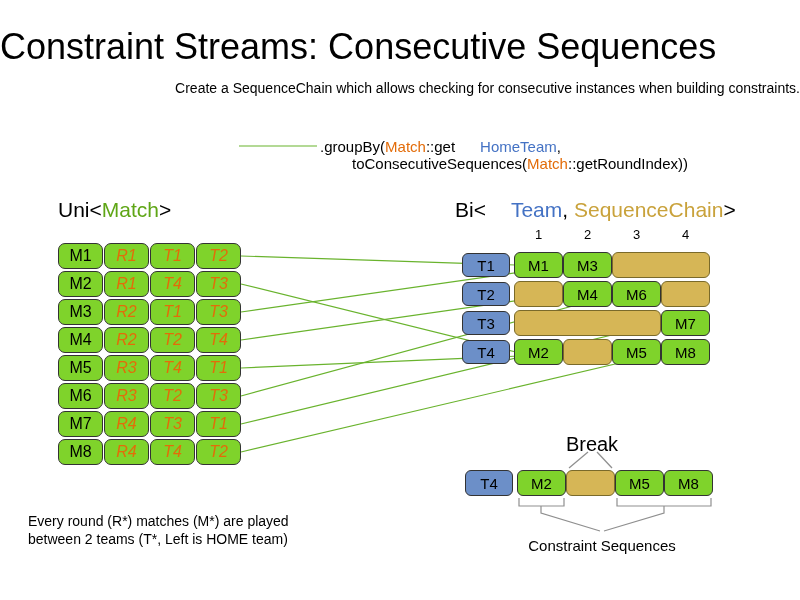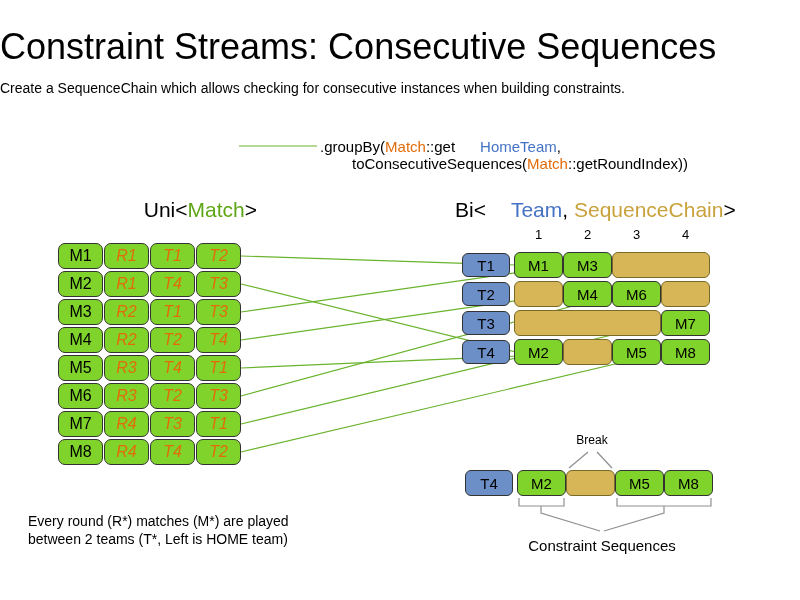--- a/index.html
+++ b/index.html
@@ -6,21 +6,21 @@
   html, body { background: #fff; }
   .canvas {
     position: relative; width: 800px; height: 600px; background: #fff;
     font-family: "Liberation Sans", sans-serif; color: #000; overflow: hidden;
   }
   .title {
     position: absolute; left: 0; top: 26px; width: 800px; text-align: left;
     font-size: 36px; font-weight: 400; white-space: nowrap;
   }
   .subtitle {
-    position: absolute; left: 0; top: 80px; width: 800px; text-align: left;
+    position: absolute; left: 0; top: 80px; width: 800px; text-align: right;
     font-size: 14px;
   }
   .code { position: absolute; font-size: 15px; white-space: nowrap; }
   .c-orange { color: var(--orange-text, #E36C09); }
   .c-blue   { color: var(--team-text, #4472C4); padding-left: 25px; }
   .c-tan    { color: var(--chain-text, #C9A23B); }
   .c-green  { color: var(--green-text, #60A917); }
   .section-title { position: absolute; font-size: 21px; white-space: nowrap; }
   .uni-row { position: absolute; left: 58px; display: flex; gap: 1px; }
   .cell {
@@ -37,21 +37,21 @@
   }
   .mbox {
     position: absolute; width: 49px; height: 26px; background: var(--match-green, #7FD32B);
     border: 1.5px solid #333; border-radius: 6px;
     display: flex; align-items: center; justify-content: center; font-size: 15px;
   }
   .gapbox {
     position: absolute; height: 26px; background: var(--chain-tan, #D6B656);
     border: 1.5px solid #7a6a2a; border-radius: 6px;
   }
-  .small-label { position: absolute; font-size: 12px; text-align: center; white-space: nowrap; }
+  .small-label { position: absolute; font-size: 20px; text-align: center; white-space: nowrap; }
   .footnote { position: absolute; left: 28px; top: 512px; font-size: 14px; line-height: 18px; }
   svg.overlay { position: absolute; left: 0; top: 0; pointer-events: none; }
   .conn  { stroke: var(--line-green, #69B32D); stroke-width: 1.2; fill: none; }
   .guide { stroke: #8f8f8f; stroke-width: 1.2; fill: none; }
 </style>
 </head>
 <body>
 
 <div class="canvas">
 
@@ -82,21 +82,21 @@
   </svg>
 
   <div class="title">Constraint Streams: Consecutive Sequences</div>
   <div class="subtitle">Create a SequenceChain which allows checking for consecutive instances when building constraints.</div>
 
 
   <div class="code" style="left:320px; top:138px;"><span>.groupBy(</span><span class="c-orange">Match</span><span>::get</span><span class="c-blue">HomeTeam</span><span>,</span></div>
 
   <div class="code" style="left:352px; top:155px;"><span>toConsecutiveSequences(</span><span class="c-orange">Match</span><span>::getRoundIndex))</span></div>
 
-  <div class="section-title" style="left:73px; top:198px; width:184px; text-align:right;"><span>Uni&lt;</span><span class="c-green">Match</span><span>&gt;</span></div>
+  <div class="section-title" style="left:58px; top:198px; width:184px; text-align:left;"><span>Uni&lt;</span><span class="c-green">Match</span><span>&gt;</span></div>
 
   <div>
     <div class="uni-row" style="top:243px;">
       <div class="cell">M1</div>
       <div class="cell o">R1</div>
       <div class="cell o">T1</div>
       <div class="cell o">T2</div>
     </div>
     <div class="uni-row" style="top:271px;">
       <div class="cell">M2</div>

